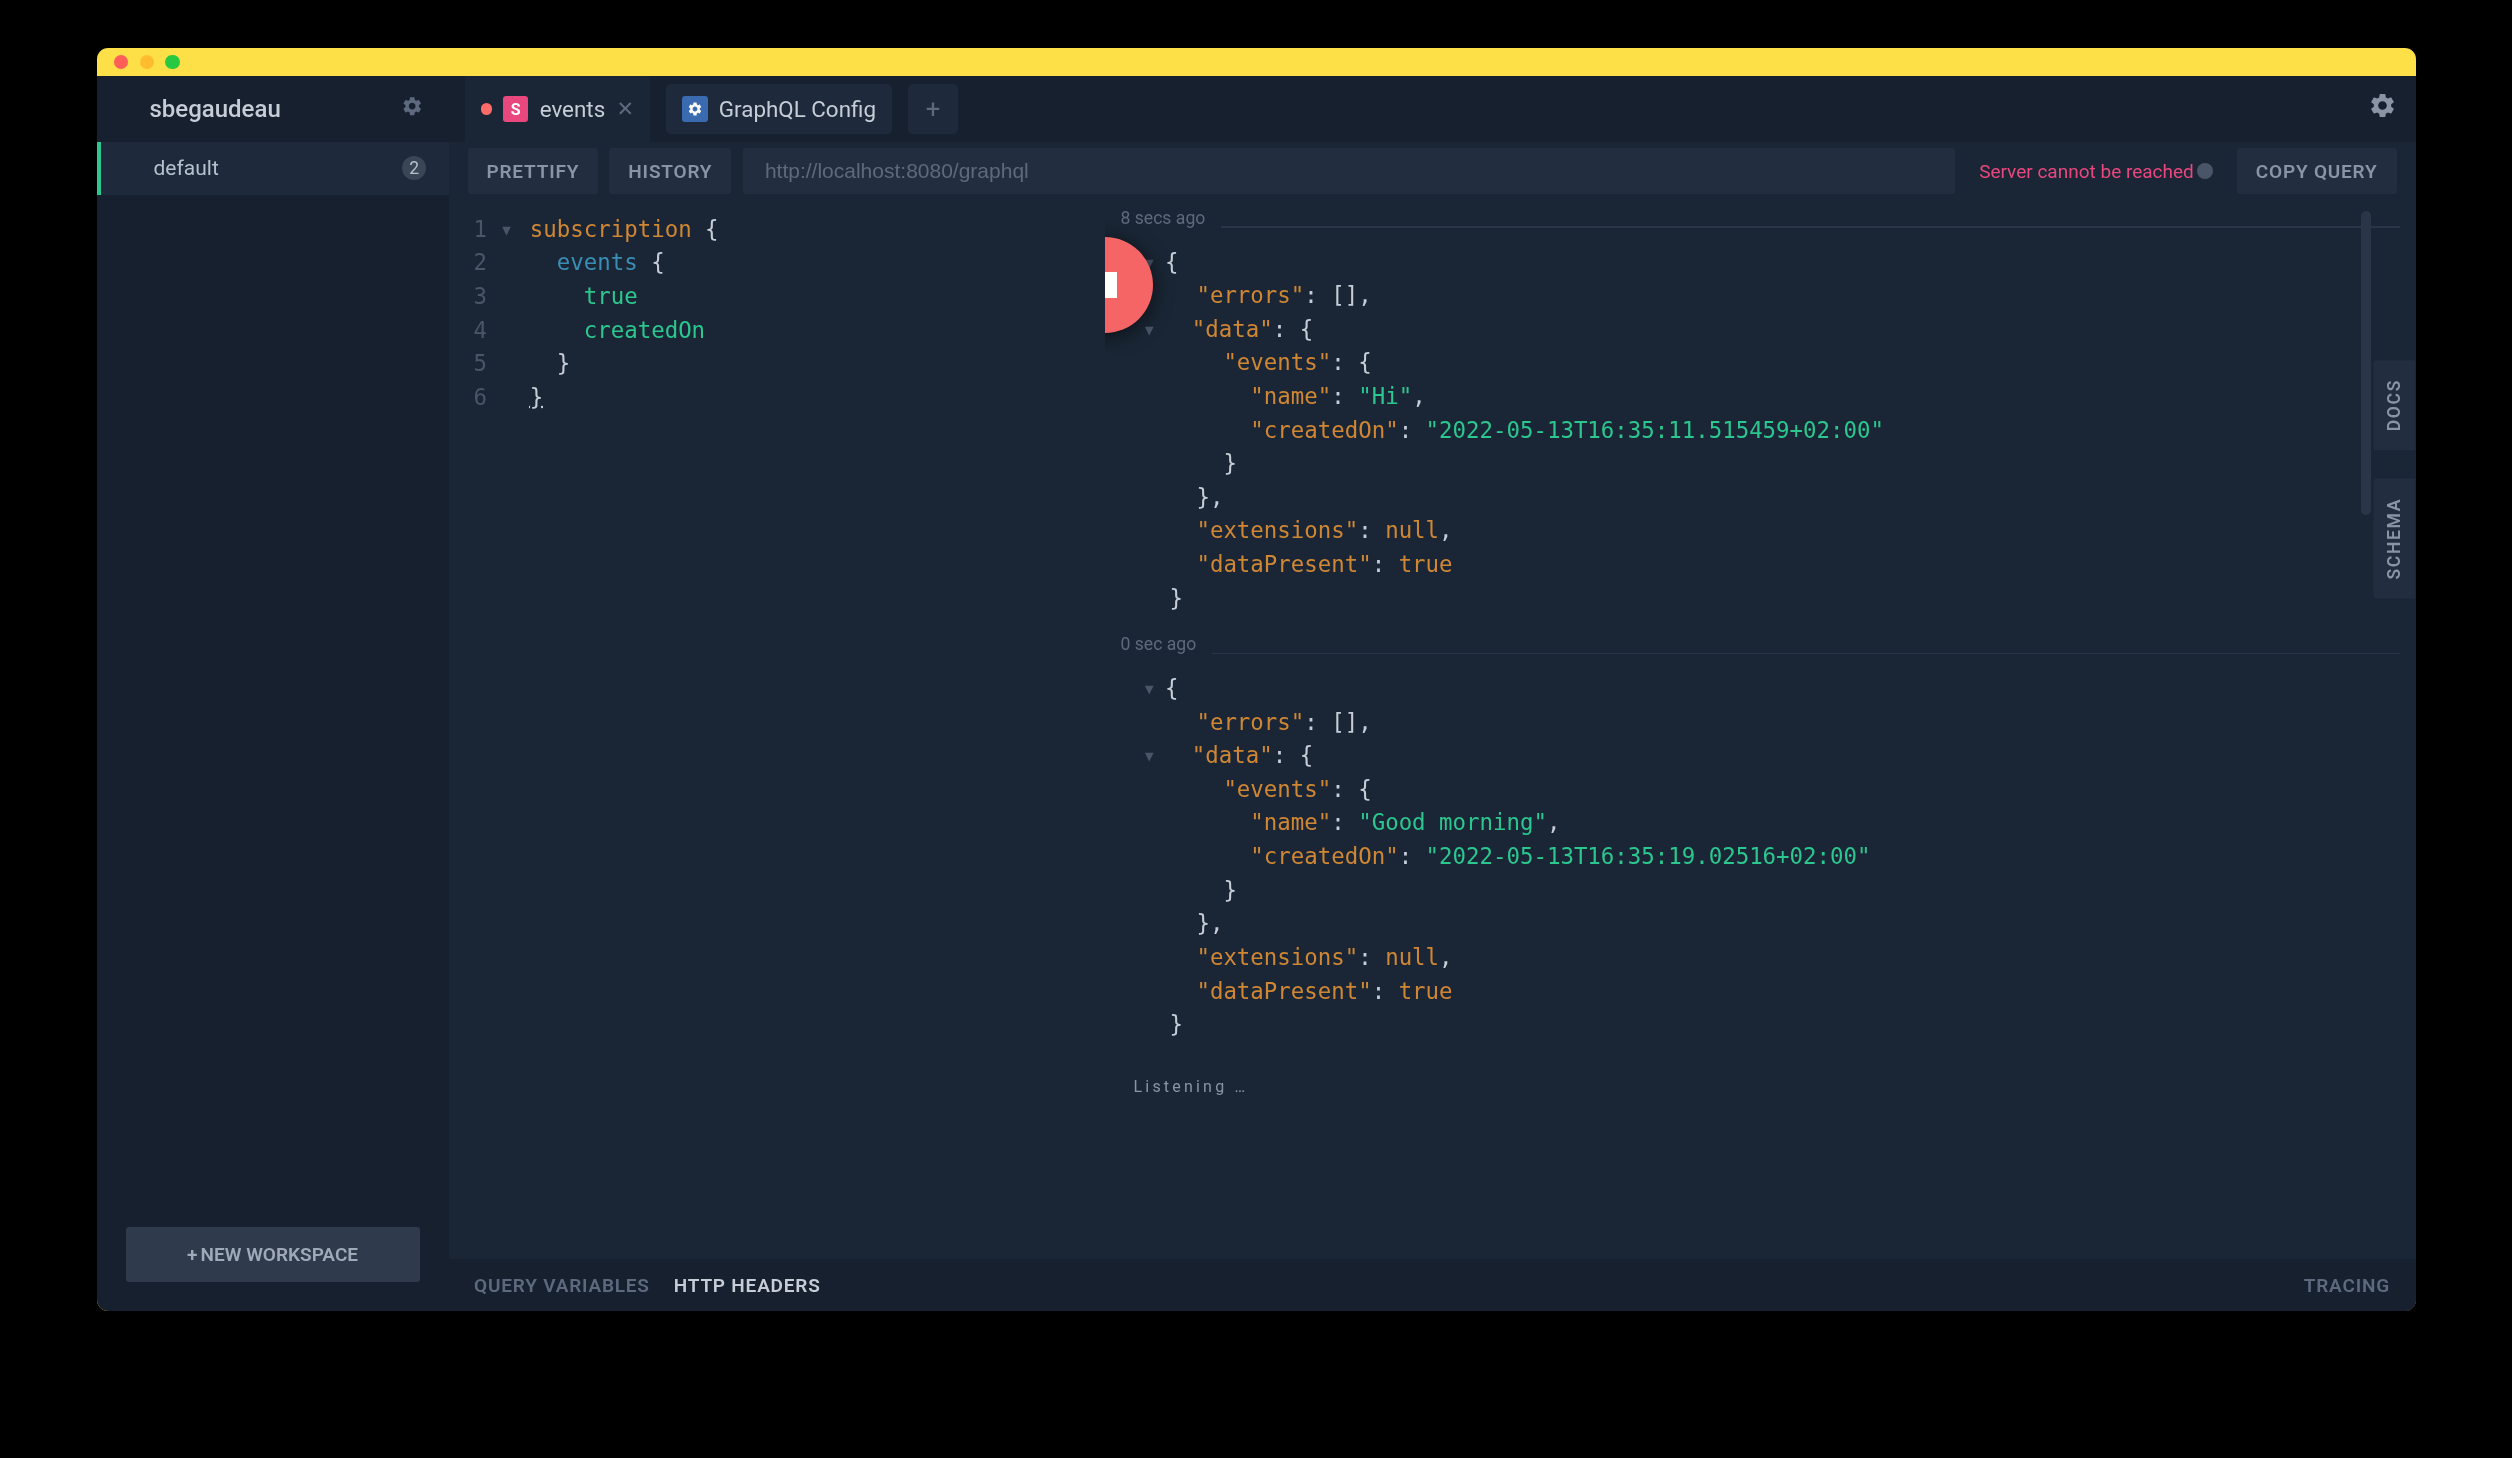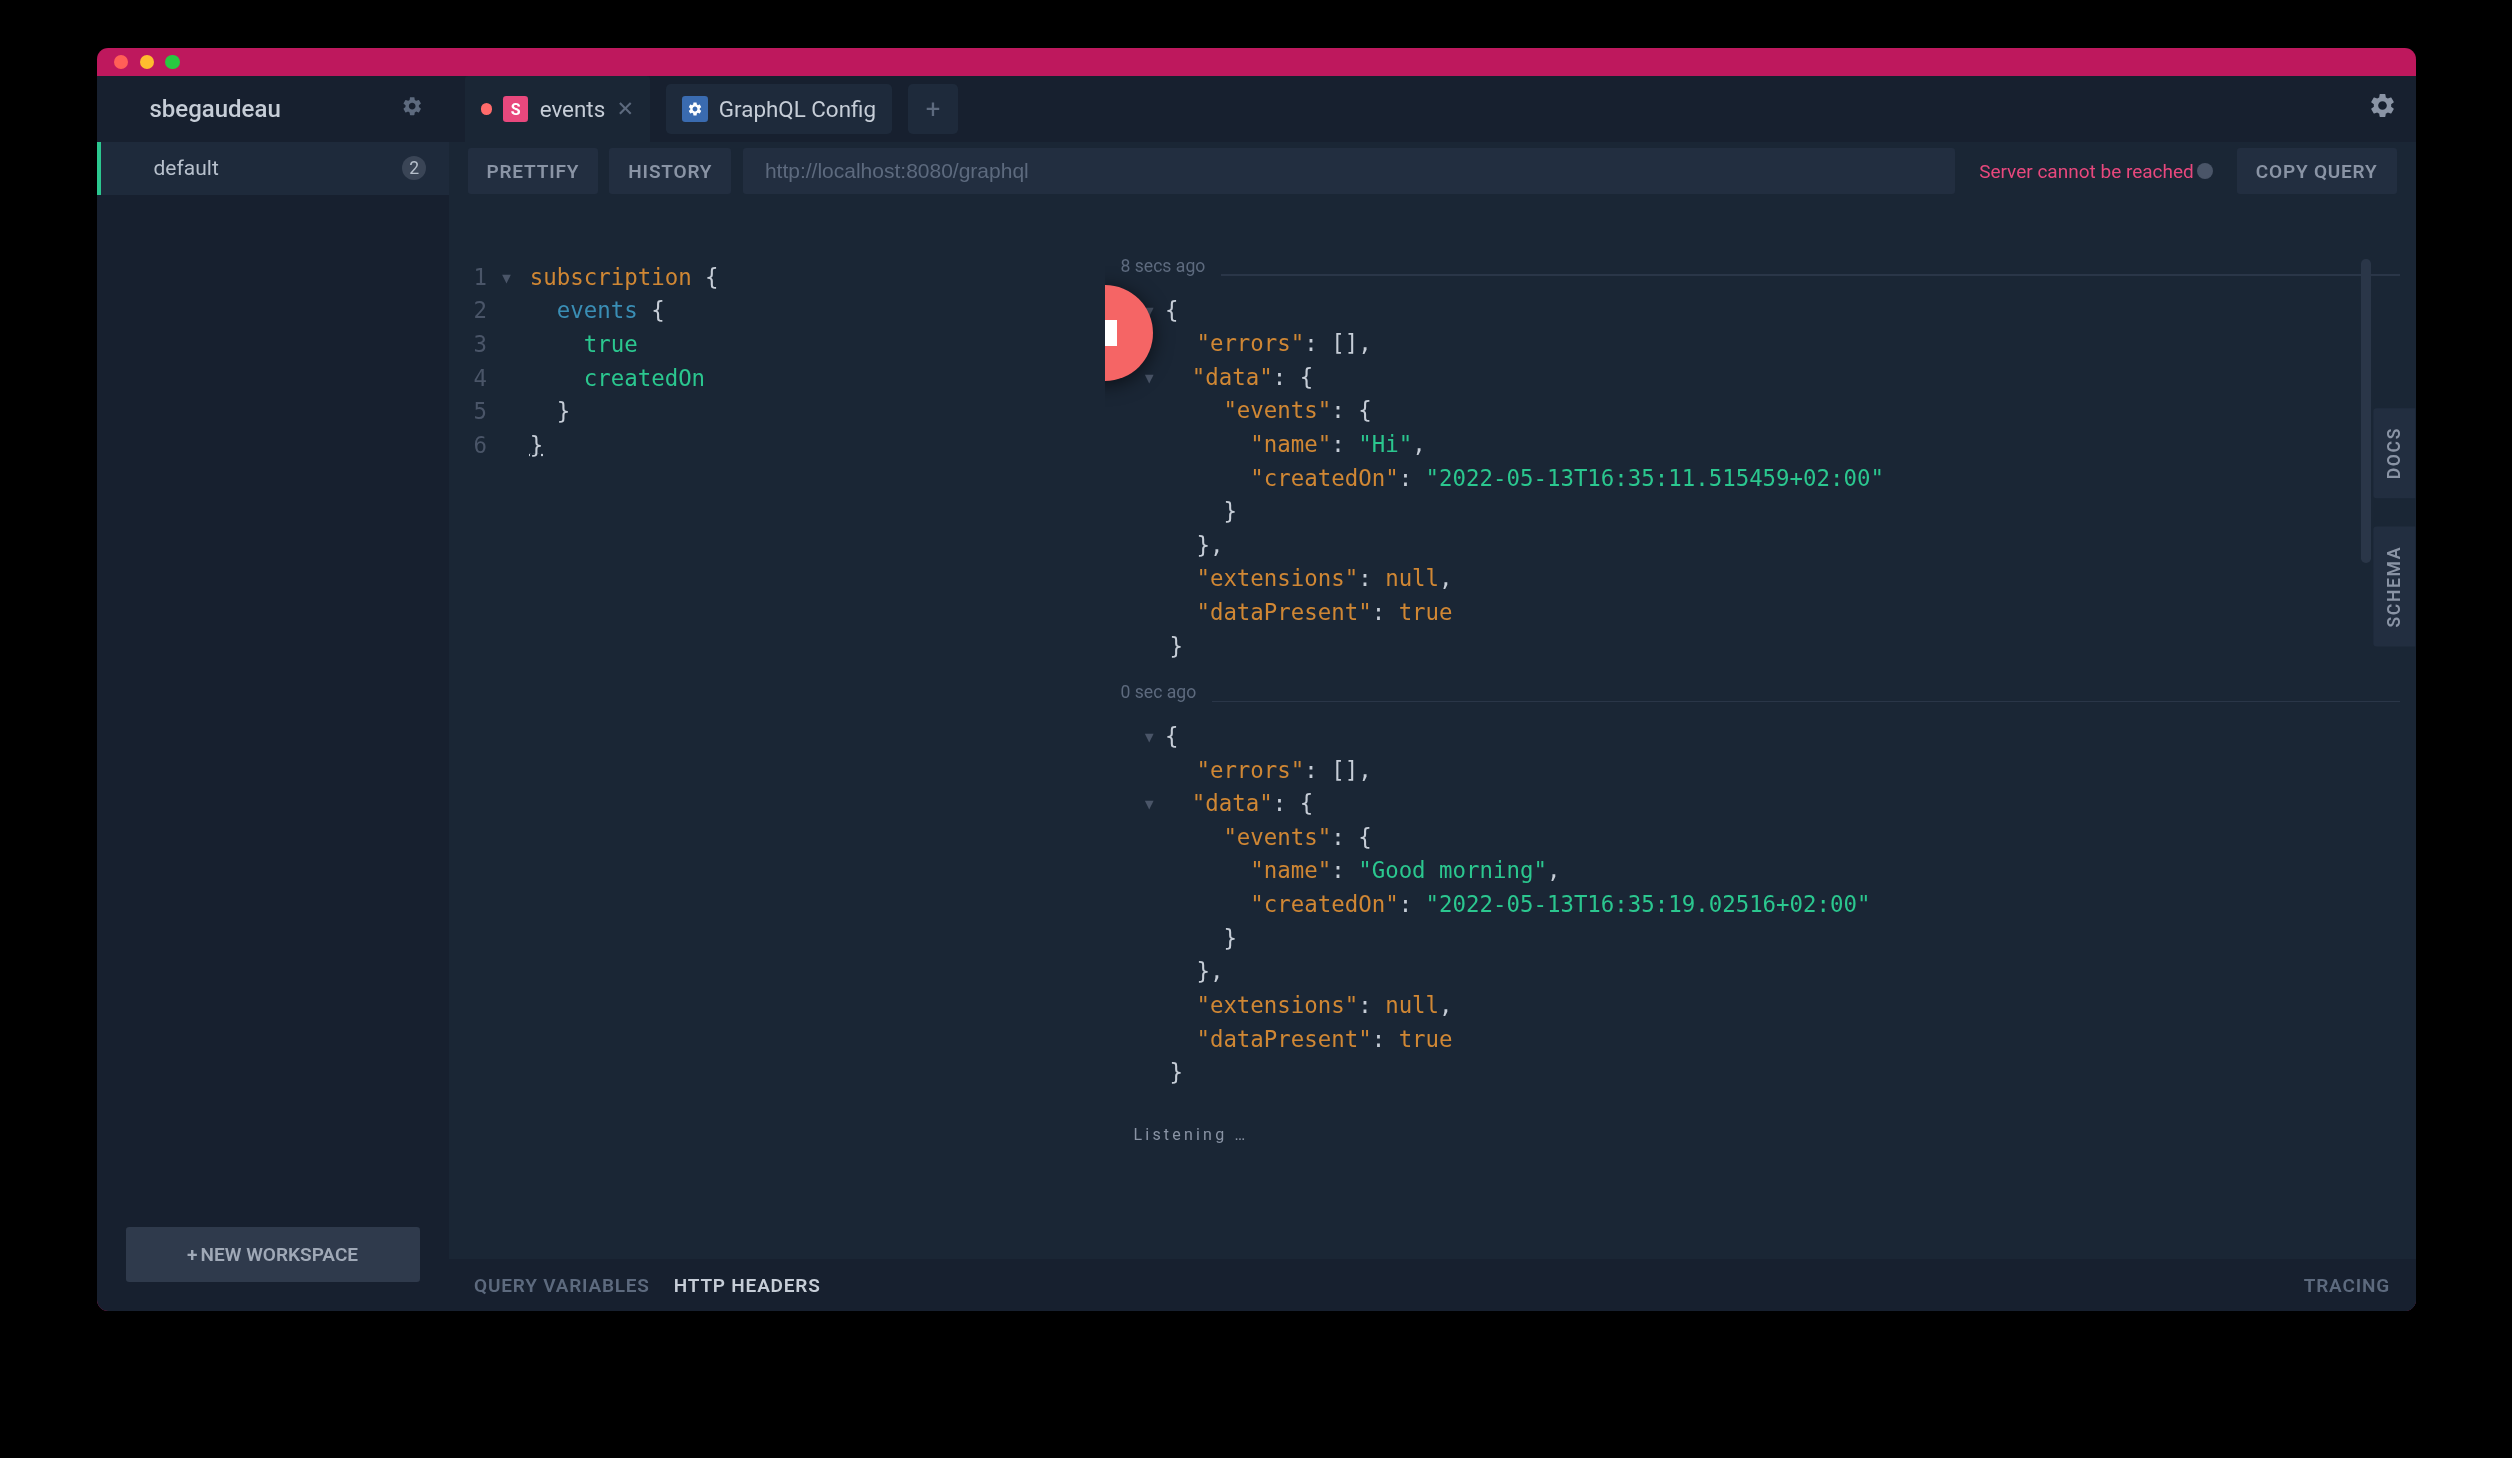--- a/index.html
+++ b/index.html
@@ -7,21 +7,21 @@
   background: #000;
   font-family: -apple-system, BlinkMacSystemFont, "Segoe UI", Roboto, sans-serif;
   display: flex;
   justify-content: center;
   align-items: flex-start;
   padding: 48px;
   min-height: 1458px;
 }
 .app-window {
   width: 2319px;
-  background: #be185d;
+  background: #fde047;
   border-radius: 11.2px;
   overflow: hidden;
   box-shadow: 0 0 32px rgba(0,0,0,0.9);
   display: flex;
   flex-direction: column;
   height: 1263px;
 }
 .titlebar {
   height: 28px;
   display: flex;
@@ -189,21 +189,20 @@
 .status-dot {
   width: 16px; height: 16px;
   background: #4a5568;
   border-radius: 50%;
 }
 .editor-split {
   flex: 1;
   display: flex;
   overflow: hidden;
   position: relative;
-  margin-top: 48px;
 }
 .query-pane {
   width: 656px;
   background: #1a2635;
   padding: 12.8px 0 12.8px 12.8px;
   font-family: 'Menlo', 'Monaco', monospace;
   font-size: 22.4px;
   line-height: 1.5;
   position: relative;
 }

